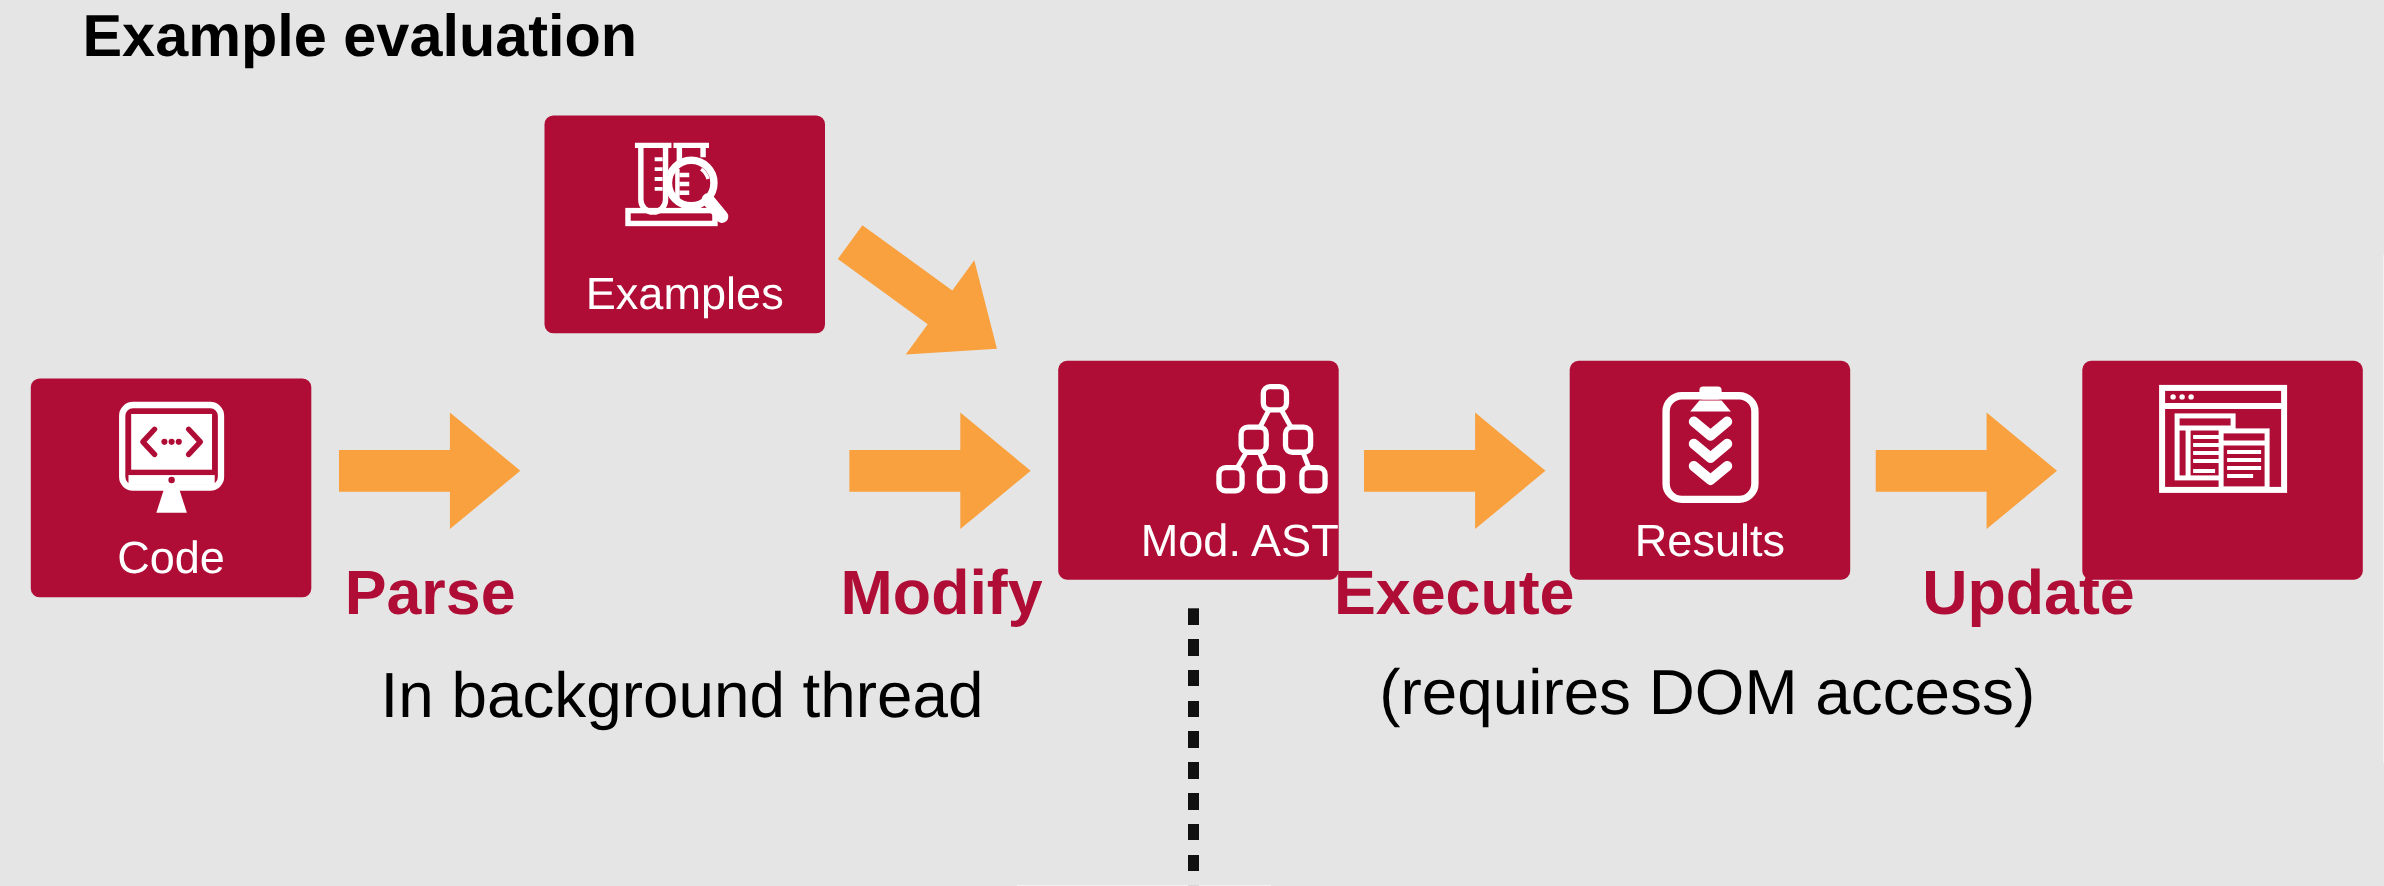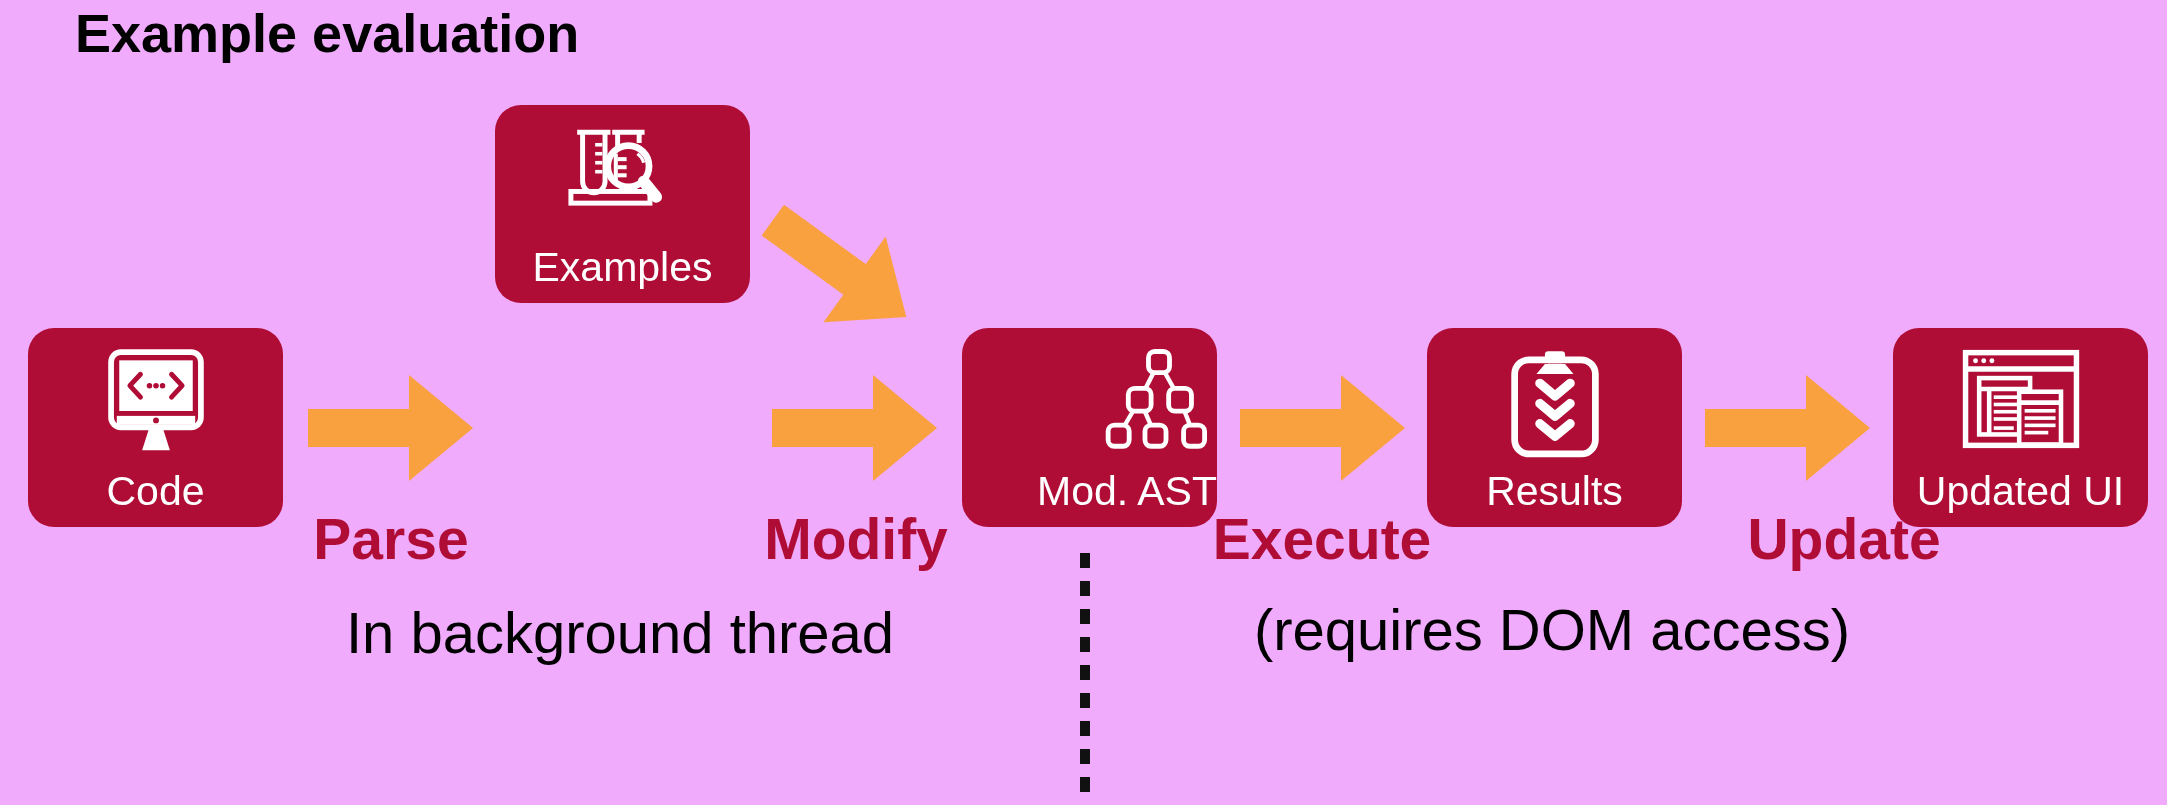--- a/index.html
+++ b/index.html
@@ -8,58 +8,58 @@
     --ink: #000000;
   }
   * { margin: 0; padding: 0; box-sizing: border-box; }
   html, body { background: #ffffff; }
   body { font-family: "Liberation Sans", "DejaVu Sans", sans-serif; }
 
   .canvas {
     position: relative;
     width: 2167px;
     height: 805px;
-    background: #f0abfc;
+    background: #e5e5e5;
     overflow: hidden;
   }
 
   .title {
     position: absolute;
     left: 75px;
     top: 2px;
     font-size: 54px;
     font-weight: 700;
     color: var(--ink);
     letter-spacing: 0px;
     white-space: nowrap;
   }
 
   .node {
     position: absolute;
     width: 255px;
     height: 199px;
     background: var(--crimson);
-    border-radius: 26px;
+    border-radius: 8px;
     display: flex;
     flex-direction: column;
     align-items: center;
     padding: 20px 0 14px 0;
   }
   .node .icon { flex: 0 0 auto; display: block; }
   .node-label {
     margin-top: auto;
     color: #ffffff;
     font-size: 41px;
     font-weight: 400;
     line-height: 1.05;
     white-space: nowrap;
   }
 
   .node-examples   { left: 495px;  top: 105px; height: 198px; }
-  .node-code       { left: 28px;   top: 328px; text-align: center; }
+  .node-code       { left: 28px;   top: 344px; text-align: center; }
   .node-ast        { left: 495px;  top: 328px; }
   .node-mod-ast    { left: 962px;  top: 328px; align-items: flex-end; }
   .node-results    { left: 1427px; top: 328px; }
   .node-updated-ui { left: 1893px; top: 328px; }
 
   .arrow {
     position: absolute;
     top: 372px;
     width: 168px;
     height: 112px;
@@ -228,21 +228,20 @@
         <rect x="64" y="48" width="46" height="58" fill="var(--crimson)" stroke="#ffffff" stroke-width="5"></rect>
         <line x1="64" y1="60" x2="110" y2="60" stroke="#ffffff" stroke-width="5"></line>
         <g stroke="#ffffff" stroke-width="4">
           <line x1="70" y1="69" x2="104" y2="69"></line>
           <line x1="70" y1="77" x2="104" y2="77"></line>
           <line x1="70" y1="85" x2="104" y2="85"></line>
           <line x1="70" y1="93" x2="96" y2="93"></line>
         </g>
       </g>
     </svg>
-    <div class="node-label">Updated UI</div>
   </div>
 
   <div class="arrow arrow-parse">
     <svg viewBox="0 0 168 112">
         <polygon points="0,37 101,37 101,3 165,56 101,109 101,75 0,75" fill="var(--orange)"></polygon>
       </svg>
   </div>
   <div class="arrow arrow-modify">
     <svg viewBox="0 0 168 112">
         <polygon points="0,37 101,37 101,3 165,56 101,109 101,75 0,75" fill="var(--orange)"></polygon>

